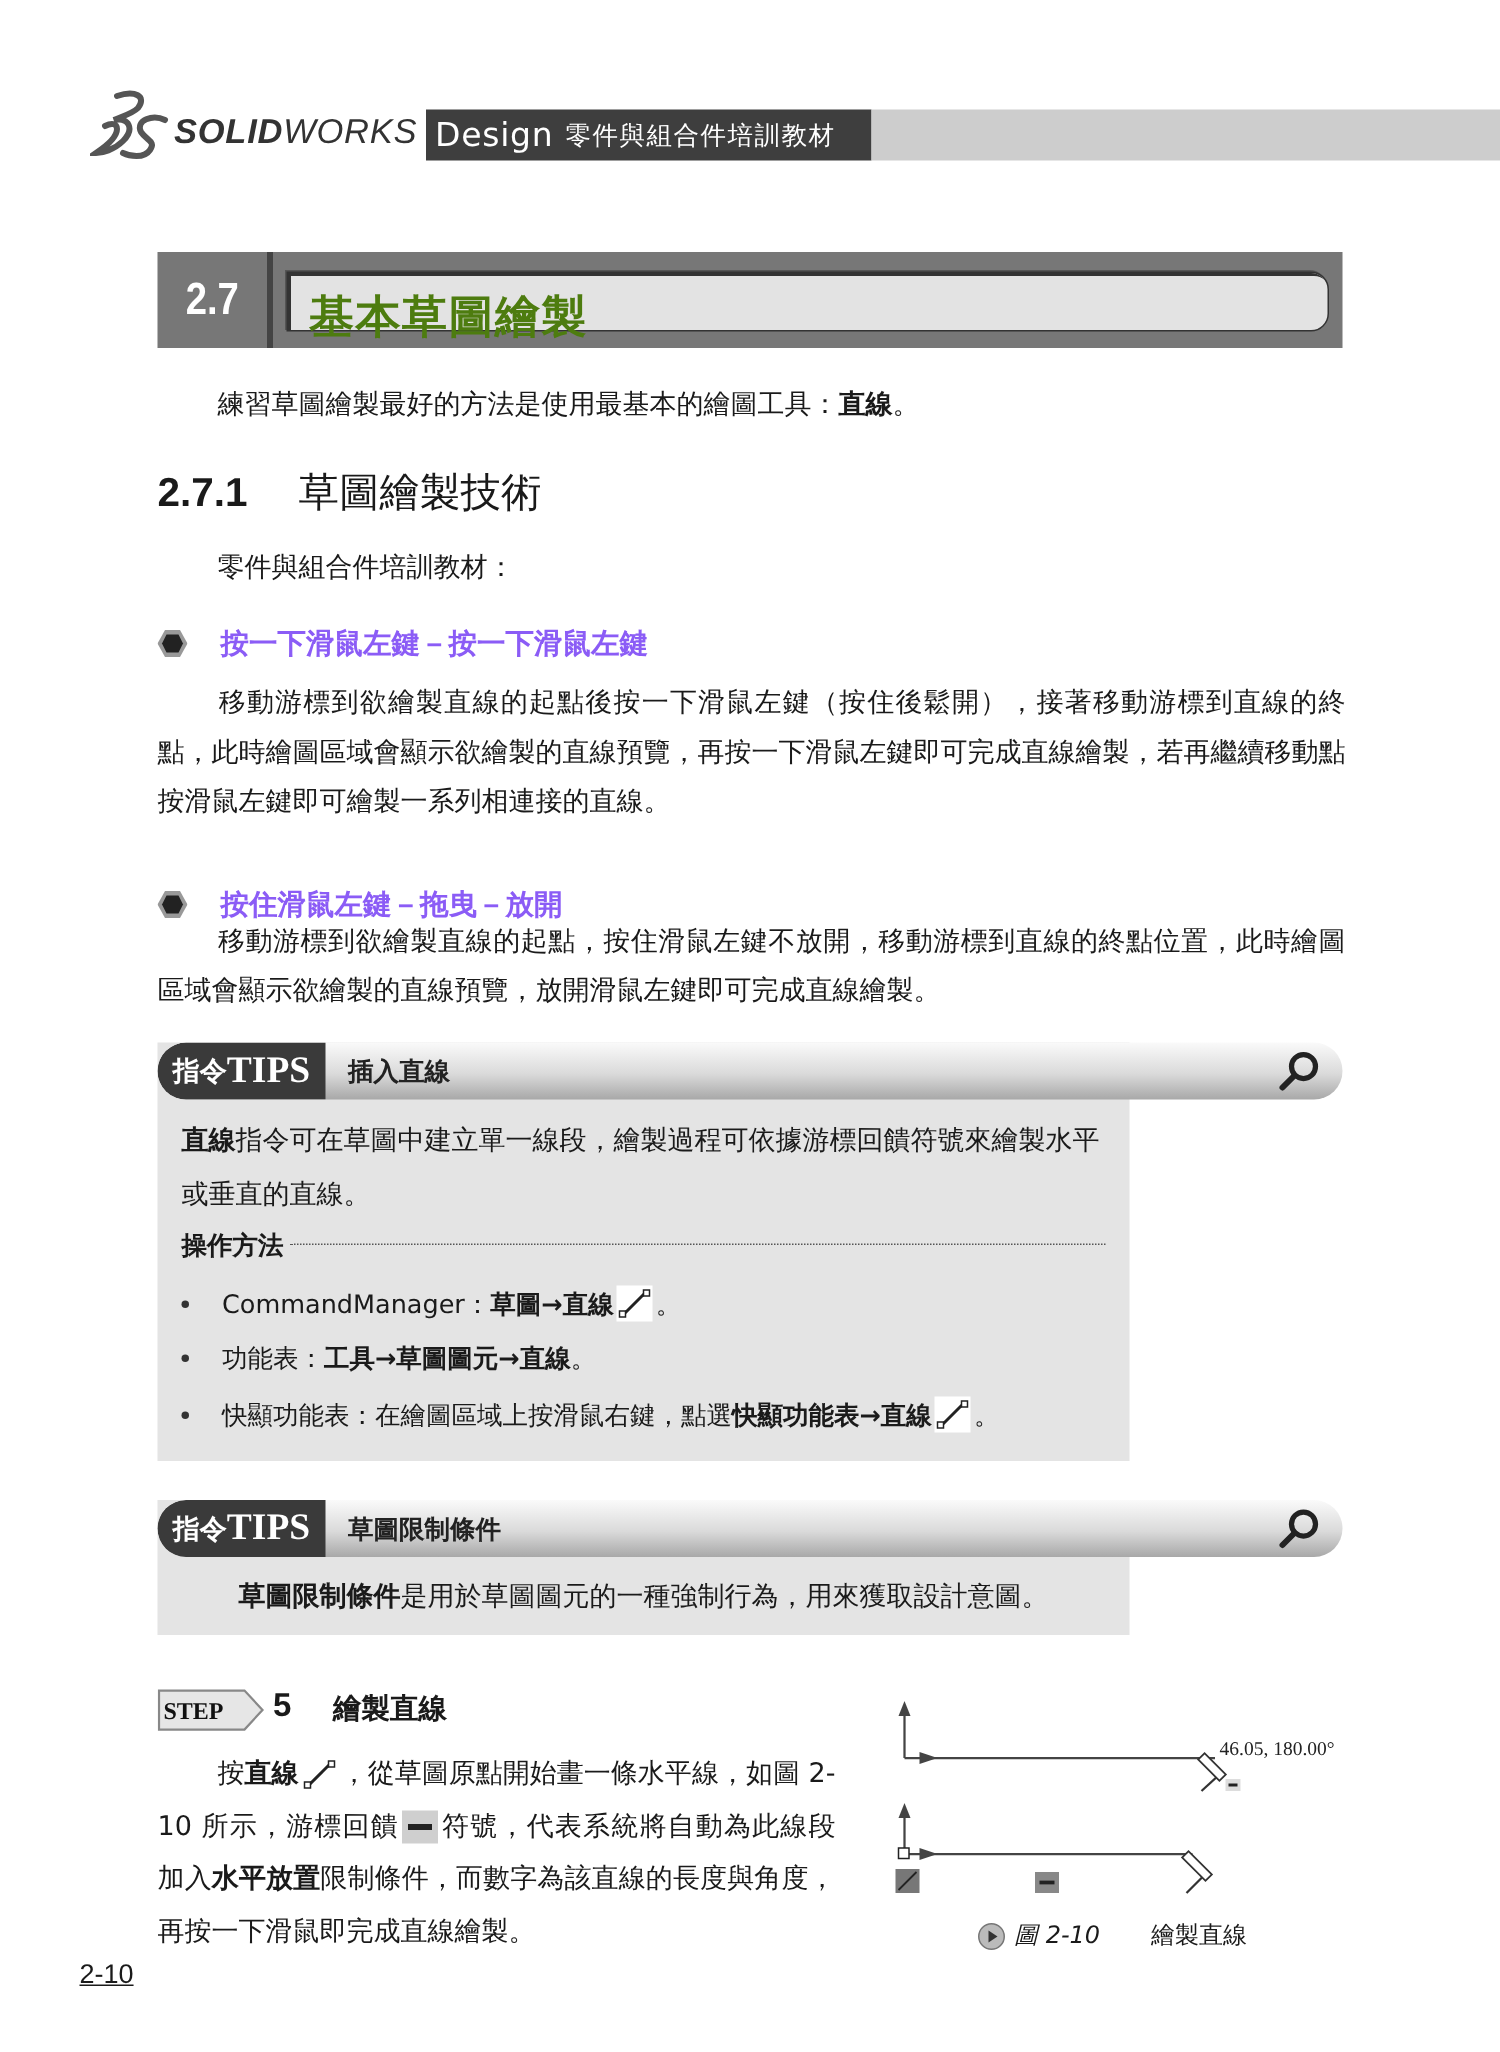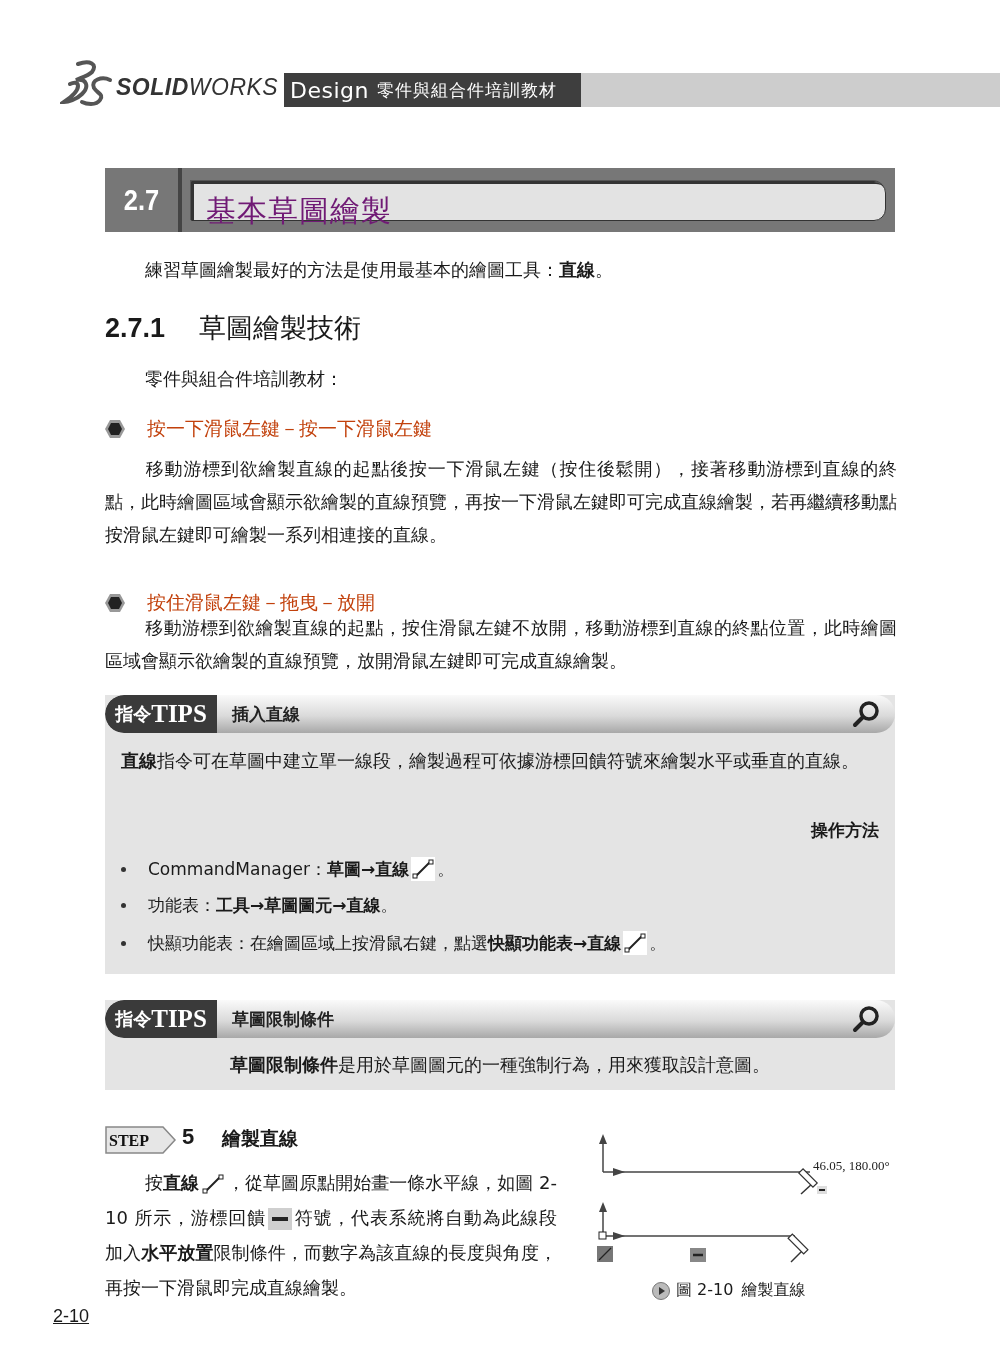--- a/index.html
+++ b/index.html
@@ -16,47 +16,47 @@
   .hdr-dark { left:284px; top:73px; width:297px; height:34px; background:#3e3e3e; color:#fff; display:flex; align-items:center; padding-left:6px; box-sizing:border-box; }
   .hdr-dark .eng { font-family:"DejaVu Sans", sans-serif; font-size:22px; margin-right:8px; letter-spacing:0.5px; }
   .hdr-dark .zh { font-size:17px; letter-spacing:1px; }
   .hdr-light { left:581px; top:73px; width:419px; height:34px; background:#cdcdcd; }
 
   
   .sec-banner { left:105px; top:168px; width:790px; height:64px; background:#777; }
   .sec-num { left:105px; top:168px; width:73px; height:64px; color:#fff; font-size:30px; font-weight:bold; display:flex; align-items:center; justify-content:center; font-family:"Liberation Sans", sans-serif; transform:scaleX(0.85); }
   .sec-div { left:178px; top:168px; width:4px; height:64px; background:#444; }
   .sec-pill { left:191px; top:181px; width:695px; height:40px; background:#e3e3e3; border-radius:0 12px 12px 0; box-shadow: 2px 2px 0 #333 inset, -1px -1px 0 #555; border:1px solid #333; box-sizing:border-box; display:flex; align-items:center; padding-left:14px; }
-  .sec-title { font-size:30px; font-weight:normal; color:#701a75; letter-spacing:1px;margin-top:20px; }
+  .sec-title { font-size:30px; font-weight:bold; color:#4d7c0f; letter-spacing:1px;margin-top:20px; }
 
   .p { font-size:18px; line-height:33px; color:#1a1a1a; }
   .b { font-weight:bold; }
   .serif { font-family:"DejaVu Serif", "Liberation Serif", serif; }
 
   .intro { left:145px; top:253px; }
   .sub-h { left:105px; top:310px; font-size:27px; font-weight:bold; color:#1a1a1a; }
   .sub-h .num { font-family:"Liberation Sans", sans-serif; margin-right:34px; }
   .sub-h .t { font-weight:normal; }
   .sub-intro { left:145px; top:362px; }
 
   .hex { width:20px; height:20px; }
-  .bullet-h { font-size:19px; font-weight:normal; color:#c2410c; }
+  .bullet-h { font-size:19px; font-weight:bold; color:#8b5cf6; }
   .para { left:105px; width:792px; text-align:justify; font-size:18px; line-height:33px; }
   .para .indent { display:inline-block; width:40px; }
 
   
-  .tips { left:105px; width:790px; background:#e4e4e4; }
+  .tips { left:105px; width:648px; background:#e4e4e4; }
   .tips-bar { position:absolute; left:0; top:0; width:790px; height:38px; border-radius:19px 19px 19px 19px; background:linear-gradient(to bottom, #fafafa 0%, #dadada 55%, #a8a8a8 100%); overflow:hidden; }
   .tips-label { position:absolute; left:0; top:0; width:112px; height:38px; background:#3a3a3a; border-radius:19px 0 0 19px; color:#fff; font-size:18px; font-weight:bold; display:flex; align-items:center; justify-content:center; }
   .tips-label .en { font-family:"Liberation Serif", serif; font-size:25px; }
   .tips-title { position:absolute; left:127px; top:0; height:38px; display:flex; align-items:center; font-size:17px; font-weight:bold; color:#222; }
   .tips-search { position:absolute; right:14px; top:4px; width:30px; height:30px; }
   .tips-body { position:absolute; left:16px; right:16px; }
 
-  .method-row { display:flex; align-items:flex-end;flex-direction:column; }
+  .method-row { display:flex; align-items:flex-start; }
   .method-row .dots { flex:1; border-bottom:1px dotted #555; margin-left:4px; height:10px; }
 
   .li { position:absolute; left:16px; font-size:17px; display:flex; align-items:center; }
   .li .dot { width:5px; height:5px; background:#333; border-radius:50%; margin-right:22px; }
   .line-icon { display:inline-block; width:24px; height:24px; background:#fff; vertical-align:middle; margin:0 2px; }
 
   
   .step-badge { left:105px; top:1125px; width:72px; height:30px; }
   .step-num { left:182px; top:1124px; font-size:22px; font-weight:bold; font-family:"Liberation Sans", sans-serif; }
   .step-title { left:222px; top:1126px; font-size:19px; font-weight:bold; }
@@ -227,17 +227,17 @@
     <rect x="210" y="103" width="6" height="22" transform="rotate(-45 213 114)" fill="#fff" stroke="#333" stroke-width="1.2"></rect>
   </g>
   <rect x="12" y="116" width="16" height="16" fill="#777"></rect>
   <line x1="14" y1="130" x2="26" y2="118" stroke="#222" stroke-width="1.2"></line>
   <rect x="105" y="118" width="16" height="14" fill="#888"></rect>
   <line x1="108" y1="125" x2="118" y2="125" stroke="#222" stroke-width="2.5"></line>
 </svg>
 
 <div class="abs fig-caption">
   <span class="cap-icon"></span>
-  <span style="margin-right:8px;">圖 2-10</span>
+  <span style="margin-right:34px;font-style:italic;">圖 2-10</span>
   <span>繪製直線</span>
 </div>
 
 <div class="abs page-no">2-10</div>
 
 </body></html>

